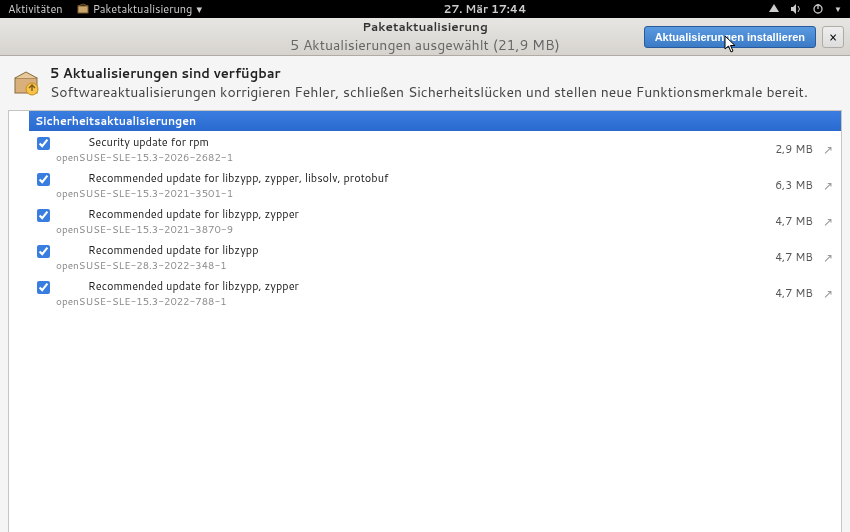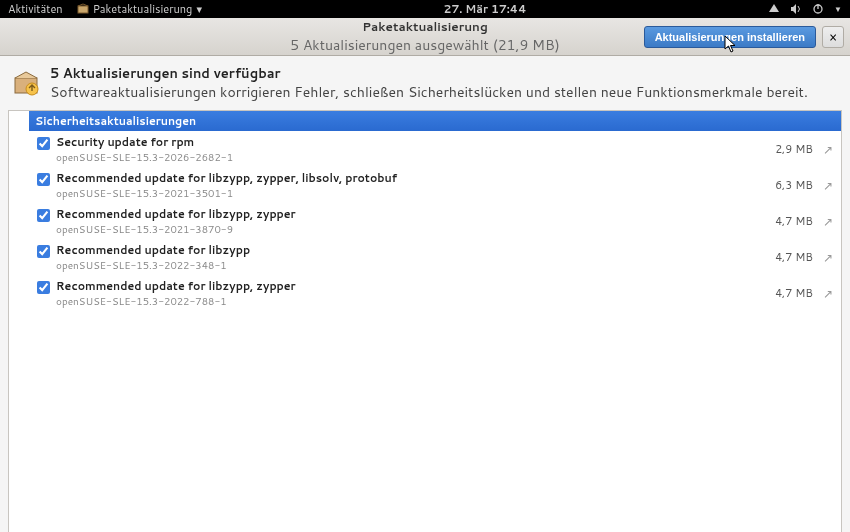--- a/index.html
+++ b/index.html
@@ -18,21 +18,21 @@
 .close-btn { background: linear-gradient(#eee,#ddd); border: 1px solid #b0aca5; border-radius: 3px; width: 22px; height: 22px; display: flex; align-items: center; justify-content: center; cursor: pointer; font-size: 13px; }
 .summary { display: flex; gap: 10px; padding: 8px 12px 8px 12px; align-items: center; }
 .summary .icon { width: 28px; height: 28px; }
 .summary .text .h { font-weight: bold; font-size: 13px; color: #222; }
 .summary .text .d { font-size: 14px; color: #444; }
 .main { margin: 0 8px; border: 1px solid #c8c5c0; background: #fff; height: 476px; overflow-y: auto; padding-left: 20px; }
 .cat-header { background: linear-gradient(#3a7de0,#2a6ad0); color: #fff; font-weight: bold; font-size: 11px; padding: 2px 6px; }
 .update-row { display: flex; align-items: flex-start; padding: 3px 8px; border-bottom: 0; gap: 6px; }
 .update-row input[type=checkbox] { margin-top: 3px; accent-color: #3a7de0; }
 .update-row .info { flex: 1; }
-.update-row .info .nm { font-weight: bold; font-size: 11px; color: #222; }
+.update-row .info .nm { font-weight: normal; font-size: 11px; color: #222; margin-left: 32px; }
 .update-row .info .pk { font-size: 10px; color: #888; }
 .update-row .sz { font-size: 11px; color: #555; align-self: center; }
 .update-row .ar { color: #999; align-self: center; margin-left: 4px; }
 .details { padding: 6px 12px; font-size: 11px; color: #333; display: flex; align-items: center; gap: 4px; cursor: pointer; }
 .details .tri { font-size: 9px; }
 svg { display: block; }
 .cursor { position: absolute; top: 35px; left: 724px; pointer-events: none; z-index: 50; }
 </style>
 </head>
 <body>
@@ -125,21 +125,21 @@
         <div class="nm">Recommended update for libzypp, zypper</div>
         <div class="pk">openSUSE-SLE-15.3-2021-3870-9</div>
       </div>
     <div class="sz">4,7 MB</div>
     <div class="ar">↗</div>
   </div>
   <div class="update-row">
     <input type="checkbox" checked="" style="">
     <div class="info">
         <div class="nm">Recommended update for libzypp</div>
-        <div class="pk">openSUSE-SLE-15.3-2022-348-1</div>
+        <div class="pk">openSUSE-SLE-28.3-2022-348-1</div>
       </div>
     <div class="sz">4,7 MB</div>
     <div class="ar">↗</div>
   </div>
   <div class="update-row">
     <input type="checkbox" checked="" style="">
     <div class="info">
         <div class="nm">Recommended update for libzypp, zypper</div>
         <div class="pk">openSUSE-SLE-15.3-2022-788-1</div>
       </div>

